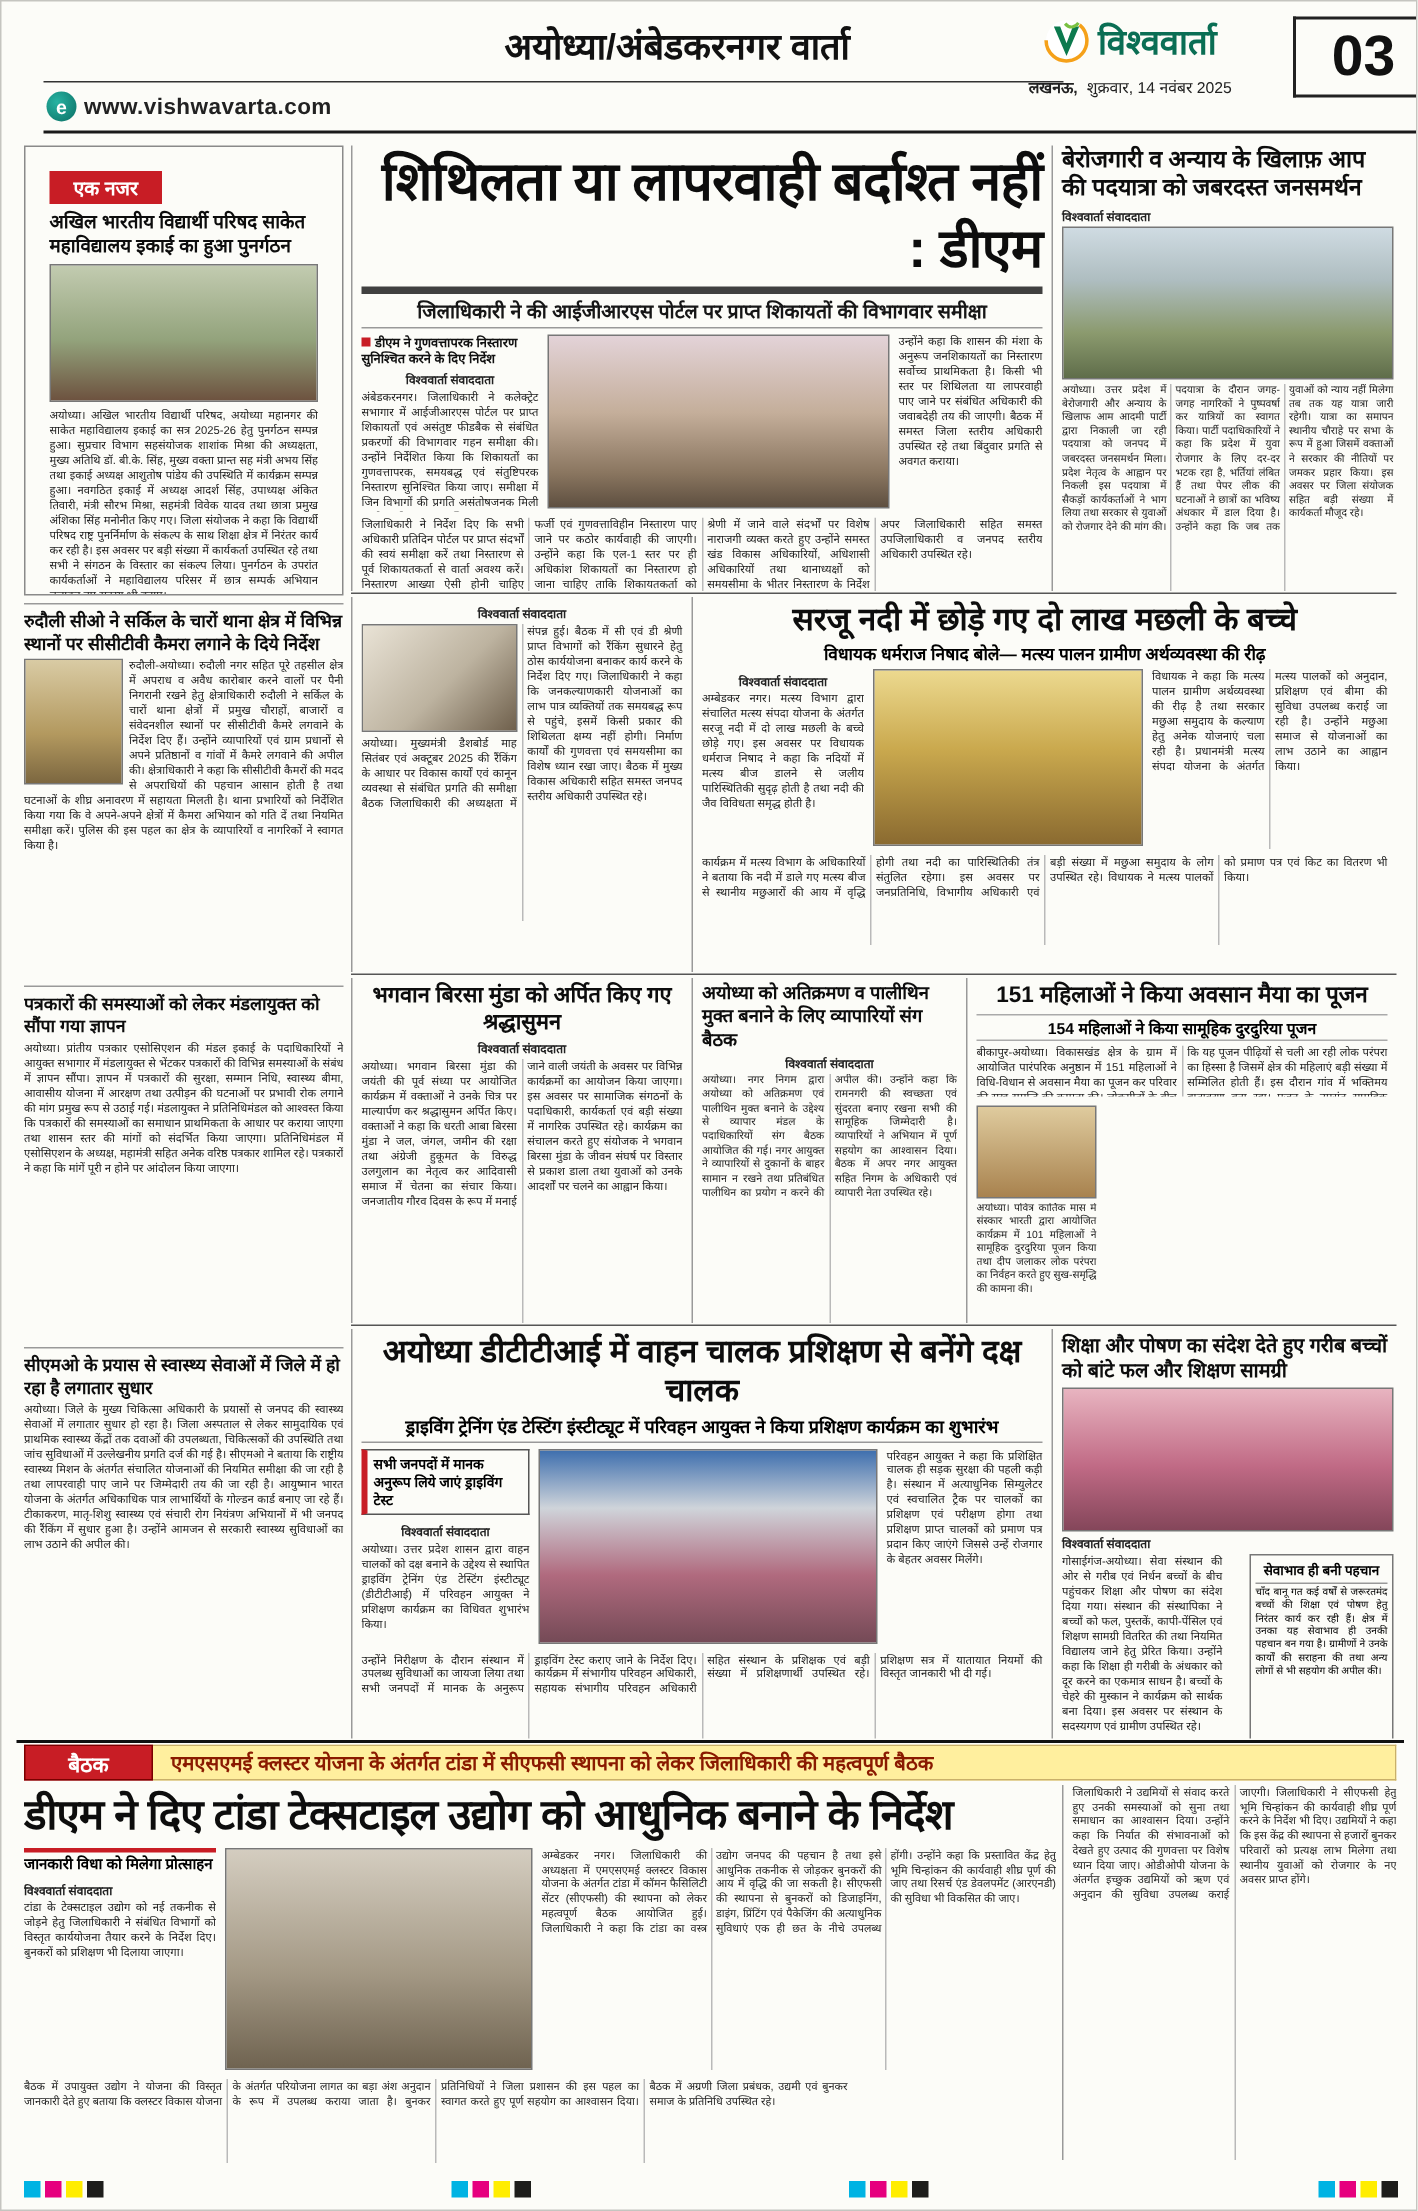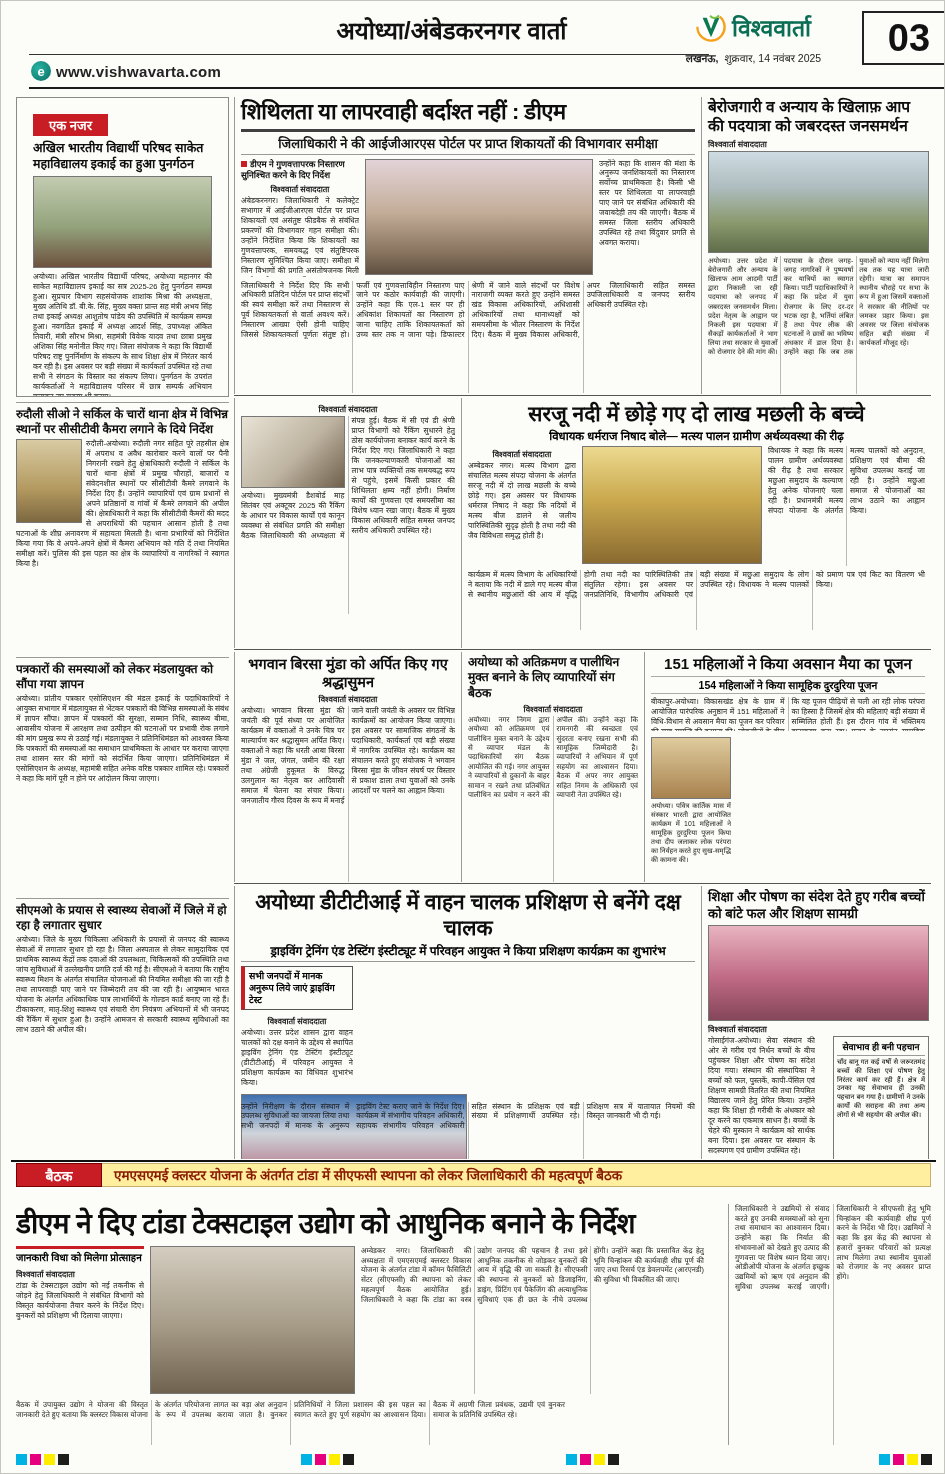--- a/index.html
+++ b/index.html
@@ -48,22 +48,22 @@
   .left-col { position:absolute; left:15px; top:96px; width:213px; }
   .ek-nazar { border:1px solid #8a8a8a; padding:16px; height:300px; overflow:hidden; }
   .ek-label { display:inline-block; background:#c81d25; color:#fff; font-weight:bold; font-size:13px; padding:2px 16px; margin-bottom:3px; }
   .ek-head { font-size:12.5px; margin:2px 0 4px; }
   .lc-art { border-top:1px solid #999; margin-top:5px; padding-top:4px; overflow:hidden; }
   .lc-head { font-size:11.8px; margin-bottom:3px; }
   .float-ph { float:left; width:66px; height:84px; margin:0 4px 2px 0; }
 
   
   .lead { position:absolute; left:233px; top:96px; width:467px; height:297px; border-left:1px solid #999; padding:0 6px; overflow:hidden; }
-  .lead-head { font-size:22px; text-align:left; margin:1px 0 3px; letter-spacing:-.5px; }
-  .lead-sub { font-size:13px; font-weight:bold; text-align:center; border-top:3px solid #404040; border-bottom:1px solid #999; padding:2px 0; margin-bottom:4px; color:#161616; }
+  .lead-head { font-size:36px; text-align:right; margin:1px 0 3px; letter-spacing:-.5px; }
+  .lead-sub { font-size:13px; font-weight:bold; text-align:center; border-top:5px solid #404040; border-bottom:1px solid #999; padding:2px 0; margin-bottom:4px; color:#161616; }
   .lead-row { display:flex; gap:6px; height:118px; }
   .lead-colL { width:118px; display:flex; flex-direction:column; }
   .note { font-size:8.6px; font-weight:bold; color:#111; line-height:1.3; }
   .bullet { display:inline-block; width:6px; height:6px; background:#c81d25; margin-right:3px; }
   .lead-colR { flex:1; }
   .lead-bottom { margin-top:4px; height:112px; }
 
   
   .aap { position:absolute; left:700px; top:96px; width:230px; height:297px; border-left:1px solid #999; padding:0 2px 0 6px; overflow:hidden; }
   .aap-head { font-size:15.5px; margin-bottom:2px; }
@@ -98,41 +98,41 @@
   .mah-row { display:flex; gap:6px; height:168px;flex-direction:column; }
   .mah-main { flex:1; }
   .mah-side { width:80px; display:flex; flex-direction:column; gap:3px; }
   .mah-ph { width:100%; height:62px; }
   .mah-note { font-size:6.9px; line-height:1.3; text-align:justify; color:#1d1d1d; overflow:hidden; }
 
   
   .dtti { position:absolute; left:233px; top:885px; width:467px; height:273px; border-left:1px solid #999; padding:3px 6px; overflow:hidden; }
   .dtti-head { font-size:21px; text-align:center; }
   .dtti-sub { font-size:12px; font-weight:bold; text-align:center; border-bottom:1px solid #999; padding-bottom:2px; margin-bottom:4px; }
-  .dtti-row { display:flex; gap:6px; height:132px;flex-direction:column; }
+  .dtti-row { display:flex; gap:6px; height:132px; }
   .dtti-colL { width:112px; display:flex; flex-direction:column; }
   .quote-box { border:1px solid #555; border-left:4px solid #c81d25; padding:3px 4px; font-size:9.3px; font-weight:bold; line-height:1.3; margin-bottom:3px; }
   .dtti-colR { flex:1; }
   .dtti-bottom { margin-top:4px; height:70px; }
 
   .shiksha { position:absolute; left:700px; top:885px; width:230px; height:273px; border-left:1px solid #999; padding:3px 2px 3px 6px; overflow:hidden; }
   .shik-head { font-size:13.2px; margin-bottom:3px; }
   .shik-ph { width:100%; height:96px; margin-bottom:2px; }
   .shik-row { display:flex; gap:18px; }
   .shik-main { flex:1; height:128px; }
   .shik-box { width:96px; border:1px solid #777; padding:3px; }
   .shik-box-title { font-size:9px; font-weight:bold; text-align:center; border-bottom:1px solid #999; padding-bottom:2px; margin-bottom:2px; }
   .shik-box-body { font-size:6.8px; line-height:1.3; text-align:justify; }
 
   
   .tanda { position:absolute; left:15px; top:1162px; width:915px; height:282px; overflow:hidden; }
   .strip-row { display:flex; height:24px; }
   .strip-label { width:86px; background:#c81d25; color:#fff; font-weight:bold; font-size:14px; display:flex; align-items:center; justify-content:center; border:1px solid #7a0000; }
   .strip-text { flex:1; background:#ffef9e; border:1px solid #c9b06a; border-left:none; color:#8a1a00; font-weight:bold; font-size:13.5px; display:flex; align-items:center; padding-left:12px; }
-  .tanda-main { display:flex; gap:24px; margin-top:17px; height:252px; }
+  .tanda-main { display:flex; gap:4px; margin-top:3px; height:252px; }
   .tanda-left { width:688px; }
   .tanda-head { font-size:28px; margin:2px 0 5px; letter-spacing:-.5px; }
   .tanda-row { display:flex; gap:6px; height:150px; }
   .tanda-note-col { width:128px; display:flex; flex-direction:column; }
   .tanda-note { font-size:10px; font-weight:bold; line-height:1.3; border-top:3px solid #c81d25; padding-top:2px; margin-bottom:2px; }
   .tanda-bottom { margin-top:4px; height:56px; font-size:7.3px; }
   .tanda-right { flex:1; border-left:1px solid #999; padding-left:6px; height:250px; }
 
   
   .marks { position:absolute; bottom:8px; display:flex; gap:3px; }

